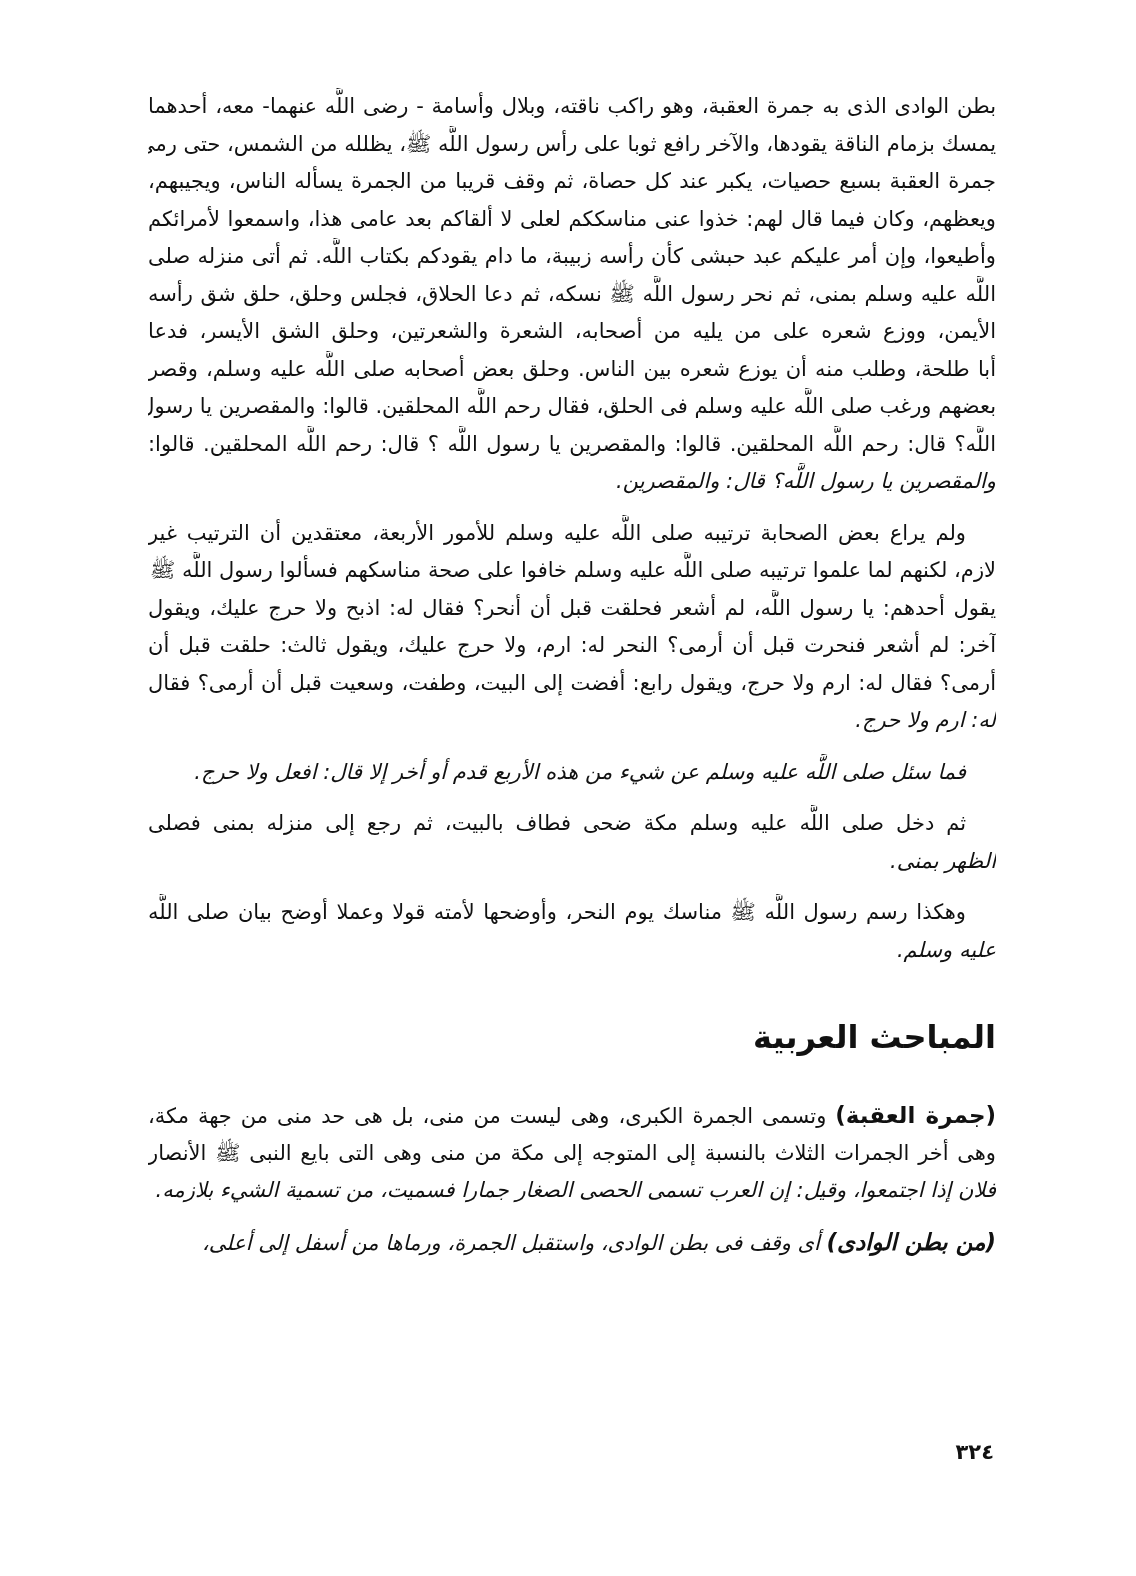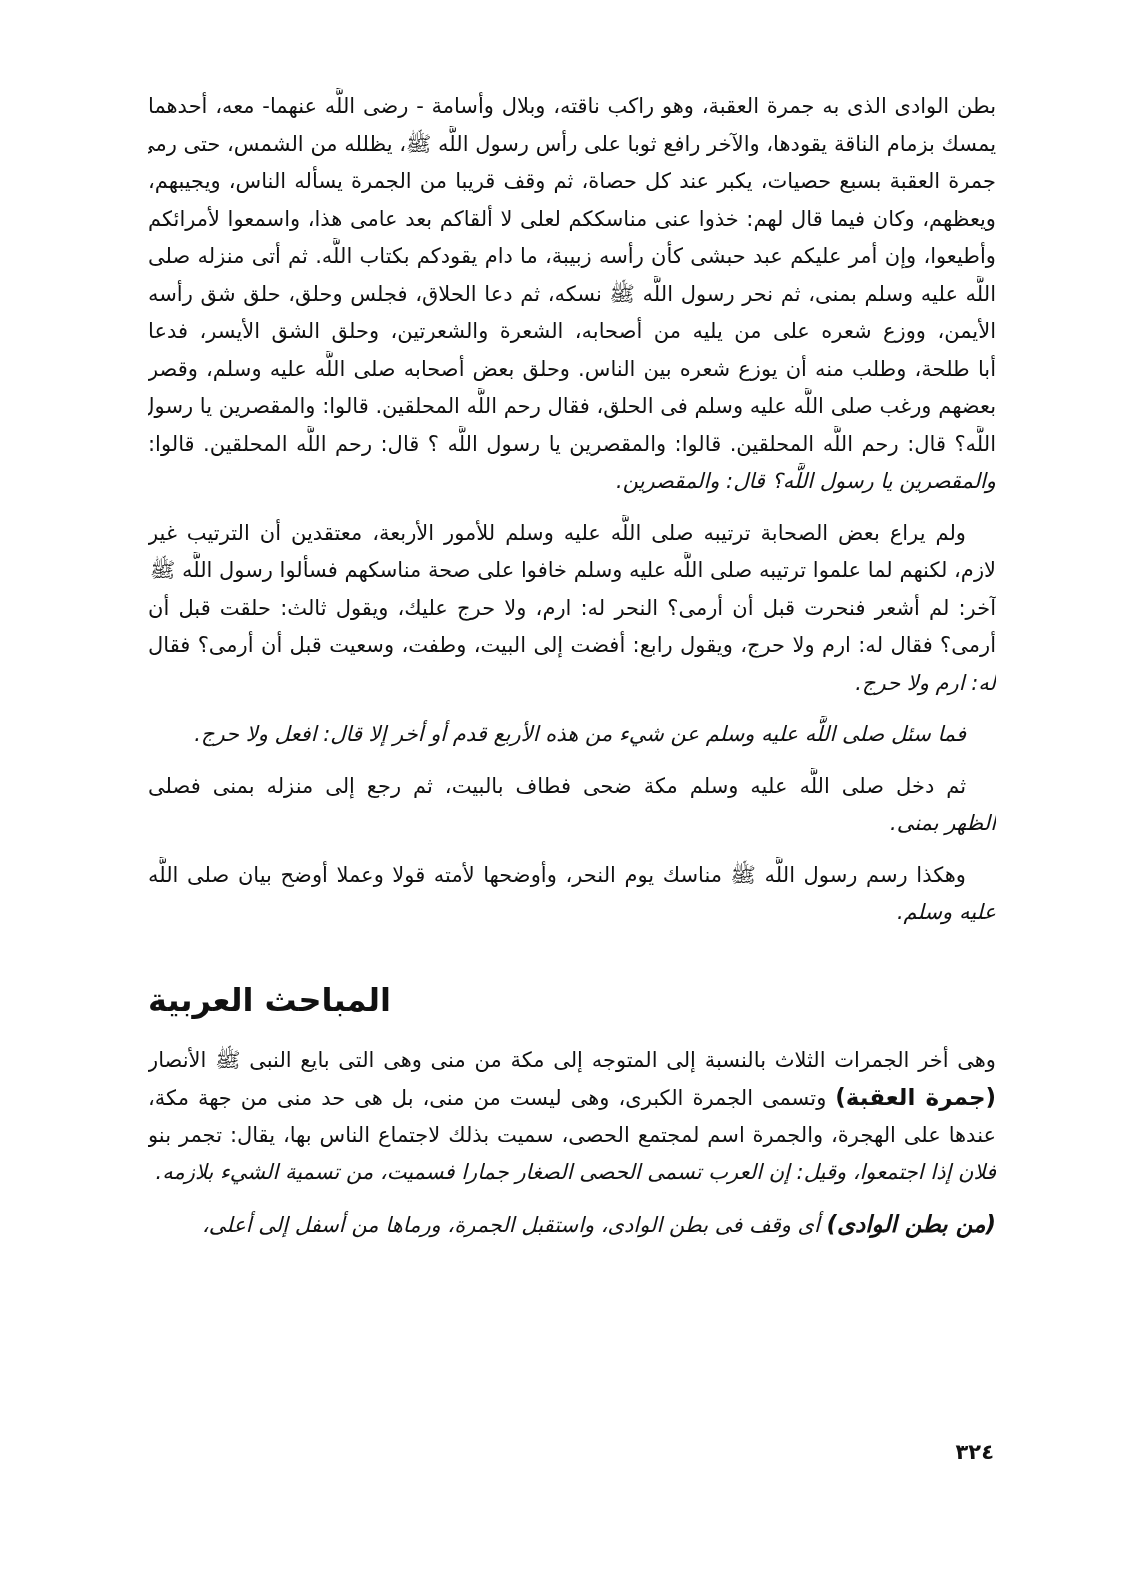--- a/index.html
+++ b/index.html
@@ -40,24 +40,24 @@
       font-style: italic;
     }
     .line.indent {
       padding-right: 30px;
     }
     .term {
       font-weight: bold;
       font-size: 23px;
     }
     .heading {
-      text-align: left;
+      text-align: right;
       font-size: 32px;
       font-weight: bold;
-      margin: 46px 0 20px 0;
+      margin: 46px 0 38px 0;
       line-height: 44px;
     }
     .page-number {
       position: absolute;
       right: 142px;
       top: 1440px;
       font-size: 21px;
       font-weight: bold;
       direction: rtl;
     }
@@ -77,20 +77,21 @@
     <span class="line">الأيمن، ووزع شعره على من يليه من أصحابه، الشعرة والشعرتين، وحلق الشق الأيسر، فدعا</span>
     <span class="line">أبا طلحة، وطلب منه أن يوزع شعره بين الناس. وحلق بعض أصحابه صلى اللَّه عليه وسلم، وقصر</span>
     <span class="line">بعضهم ورغب صلى اللَّه عليه وسلم فى الحلق، فقال رحم اللَّه المحلقين. قالوا: والمقصرين يا رسول</span>
     <span class="line">اللَّه؟ قال: رحم اللَّه المحلقين. قالوا: والمقصرين يا رسول اللَّه ؟ قال: رحم اللَّه المحلقين. قالوا:</span>
     <span class="line last">والمقصرين يا رسول اللَّه؟ قال: والمقصرين.</span>
   </div>
 
   <div class="para">
     <span class="line indent">ولم يراع بعض الصحابة ترتيبه صلى اللَّه عليه وسلم للأمور الأربعة، معتقدين أن الترتيب غير</span>
     <span class="line">لازم، لكنهم لما علموا ترتيبه صلى اللَّه عليه وسلم خافوا على صحة مناسكهم فسألوا رسول اللَّه ﷺ:</span>
+    <span class="line">يقول أحدهم: يا رسول اللَّه، لم أشعر فحلقت قبل أن أنحر؟ فقال له: اذبح ولا حرج عليك، ويقول</span>
     <span class="line">آخر: لم أشعر فنحرت قبل أن أرمى؟ النحر له: ارم، ولا حرج عليك، ويقول ثالث: حلقت قبل أن</span>
     <span class="line">أرمى؟ فقال له: ارم ولا حرج، ويقول رابع: أفضت إلى البيت، وطفت، وسعيت قبل أن أرمى؟ فقال</span>
     <span class="line last">له: ارم ولا حرج.</span>
   </div>
 
   <div class="para">
     <span class="line indent last">فما سئل صلى اللَّه عليه وسلم عن شيء من هذه الأربع قدم أو أخر إلا قال: افعل ولا حرج.</span>
   </div>
 
   <div class="para">
@@ -99,23 +100,22 @@
   </div>
 
   <div class="para">
     <span class="line indent">وهكذا رسم رسول اللَّه ﷺ مناسك يوم النحر، وأوضحها لأمته قولا وعملا أوضح بيان صلى اللَّه</span>
     <span class="line last">عليه وسلم.</span>
   </div>
 
   <div class="heading">المباحث العربية</div>
 
   <div class="para">
+    <span class="line"><span class="term">(جمرة العقبة)</span><span> وتسمى الجمرة الكبرى، وهى ليست من منى، بل هى حد منى من جهة مكة،</span></span>
     <span class="line">وهى أخر الجمرات الثلاث بالنسبة إلى المتوجه إلى مكة من منى وهى التى بايع النبى ﷺ الأنصار</span>
-    <span class="line"><span class="term">(جمرة العقبة)</span><span> وتسمى الجمرة الكبرى، وهى ليست من منى، بل هى حد منى من جهة مكة،</span></span>
-    <span class="line">عندها على الهجرة، والجمرة اسم لمجتمع الحصى، سميت بذلك لاجتماع الناس بها، يقال: تجمر بنو</span>
     <span class="line last">فلان إذا اجتمعوا، وقيل: إن العرب تسمى الحصى الصغار جمارا فسميت، من تسمية الشيء بلازمه.</span>
   </div>
 
   <div class="para">
     <span class="line last"><span class="term">(من بطن الوادى)</span><span> أى وقف فى بطن الوادى، واستقبل الجمرة، ورماها من أسفل إلى أعلى،</span></span>
   </div>
 
 </div>
 
 <div class="page-number">٣٢٤</div>

